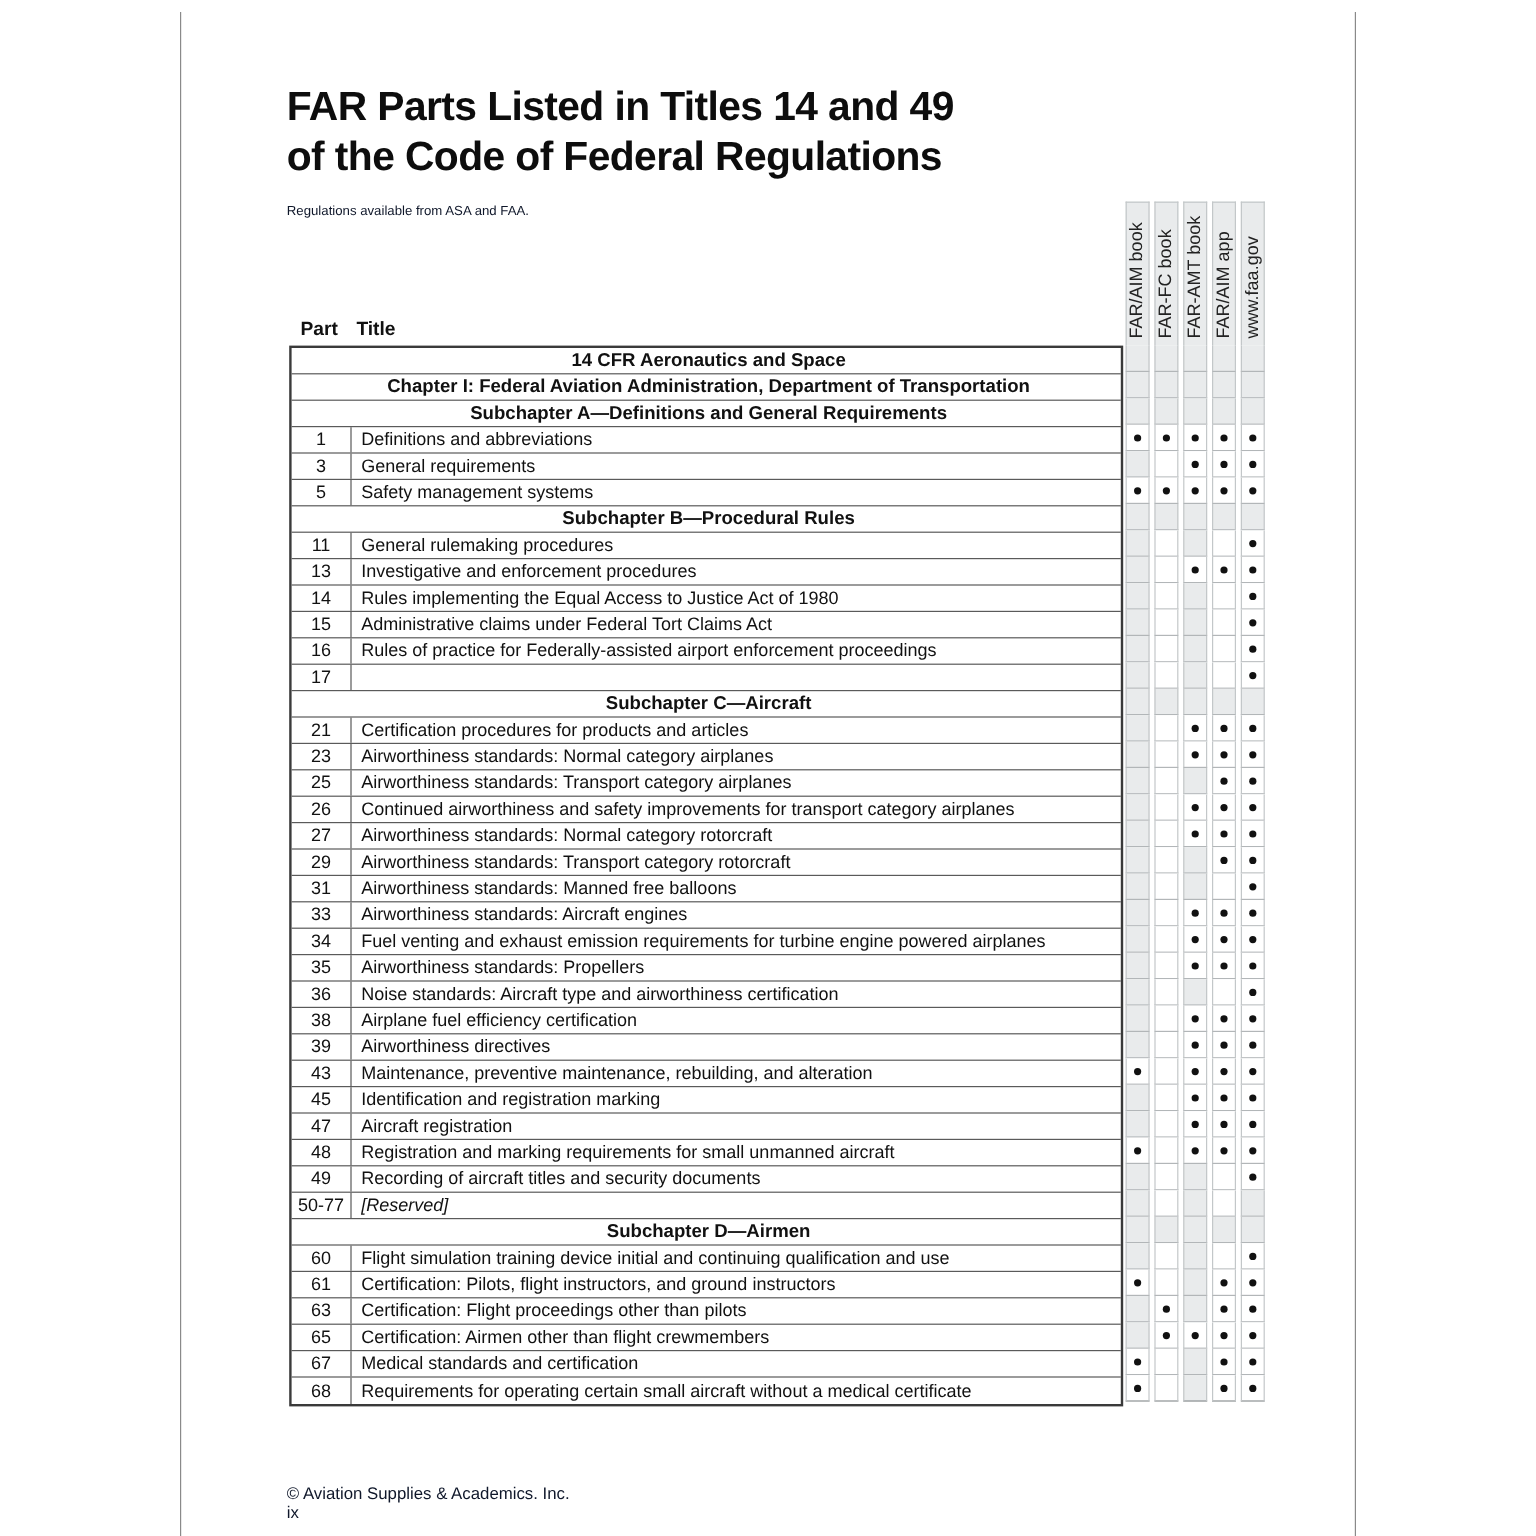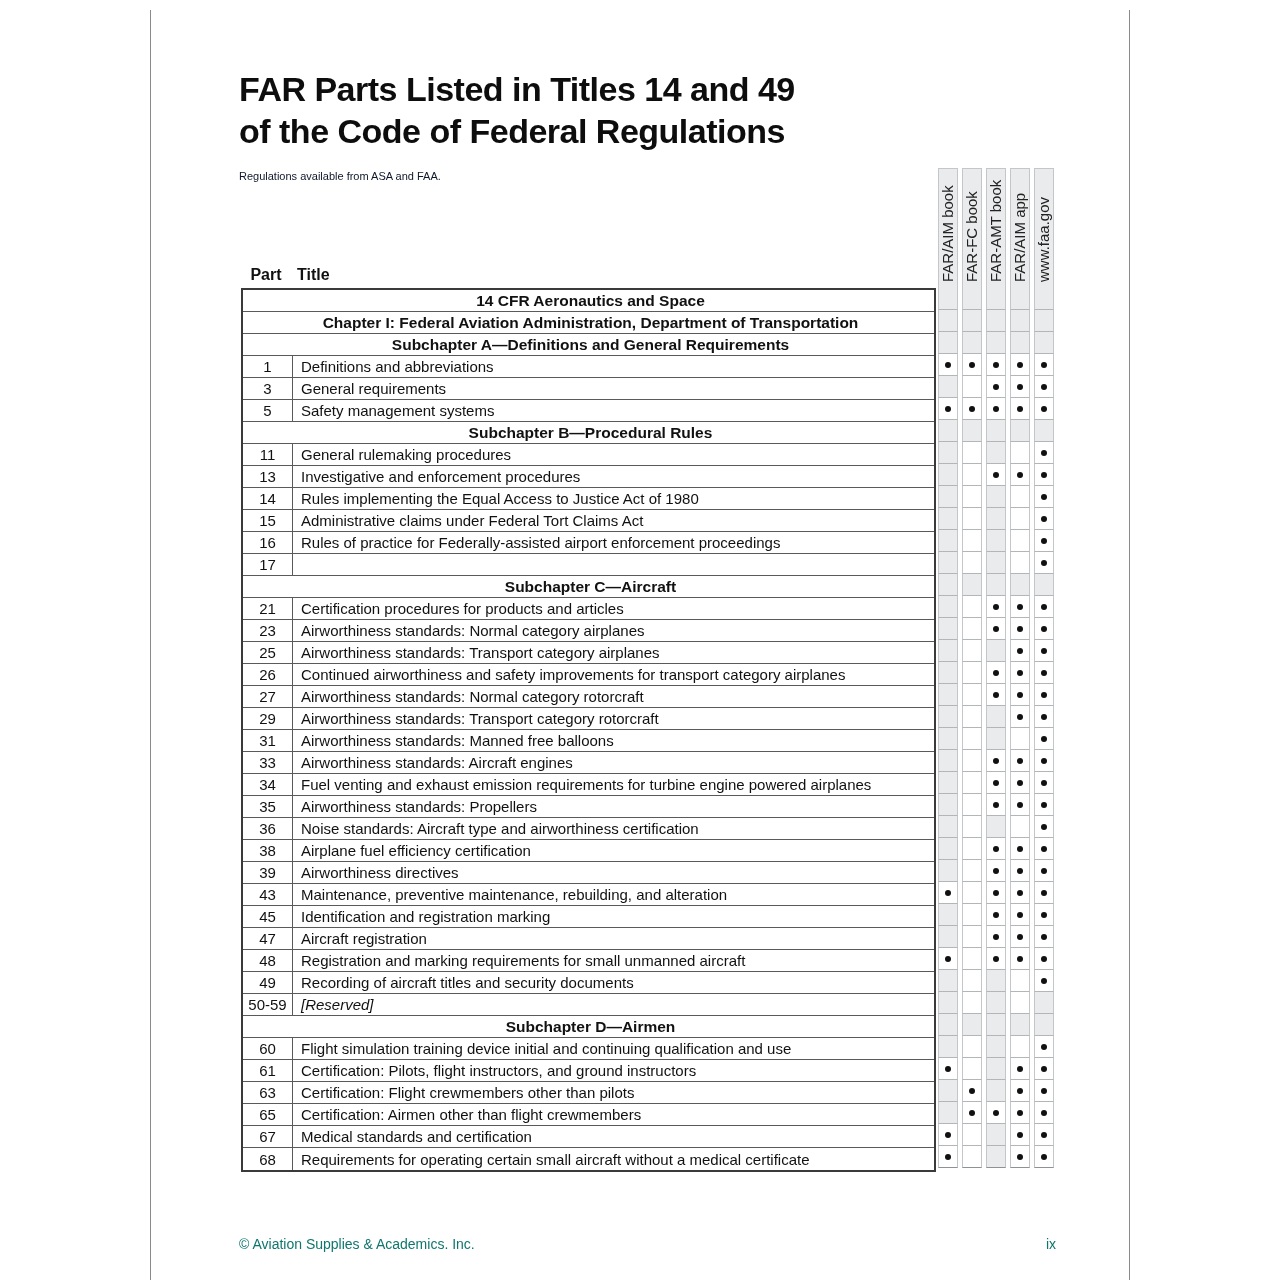--- a/index.html
+++ b/index.html
@@ -50,21 +50,21 @@
   .dcell {
     width:20px; height:22px; border-bottom:1px solid #b2b6b8;
     border-left:1px solid #c3c7c9; border-right:1px solid #c3c7c9;
     display:flex; align-items:center; justify-content:center;
   }
   .drow:last-child .dcell { border-bottom:1px solid #8e9294; }
   .dcell.gray { background:var(--strip,#e9ebec); }
   .dcell.white { background:#fff; }
   .dot { width:6px; height:6px; border-radius:50%; background:var(--dot,#111); }
 
-  .footer { position:absolute; left:88px; top:1226px; width:817px; display:flex; justify-content:space-between; font-size:14px; color:#0f766e; }
+  .footer { position:absolute; left:88px; top:1226px; width:817px; display:flex; justify-content:space-between; font-size:14px; color:#0f172a;flex-direction:column; }
 </style>
 </head>
 <body>
 
 <div class="canvas">
   <div class="page">
 
     <h1 class="doc-title">
       <span>FAR Parts Listed in Titles 14 and 49</span>
       <span>of the Code of Federal Regulations</span>
@@ -212,37 +212,37 @@
         </div>
         <div class="trow">
           <div class="part">48</div>
           <div class="ttl">Registration and marking requirements for small unmanned aircraft</div>
         </div>
         <div class="trow">
           <div class="part">49</div>
           <div class="ttl">Recording of aircraft titles and security documents</div>
         </div>
         <div class="trow">
-          <div class="part">50-59</div>
+          <div class="part">50-77</div>
           <div class="ttl italic">[Reserved]</div>
         </div>
         <div class="trow section">
           <div class="ttl-full">Subchapter D—Airmen</div>
         </div>
         <div class="trow">
           <div class="part">60</div>
           <div class="ttl">Flight simulation training device initial and continuing qualification and use</div>
         </div>
         <div class="trow">
           <div class="part">61</div>
           <div class="ttl">Certification: Pilots, flight instructors, and ground instructors</div>
         </div>
         <div class="trow">
           <div class="part">63</div>
-          <div class="ttl">Certification: Flight crewmembers other than pilots</div>
+          <div class="ttl">Certification: Flight proceedings other than pilots</div>
         </div>
         <div class="trow">
           <div class="part">65</div>
           <div class="ttl">Certification: Airmen other than flight crewmembers</div>
         </div>
         <div class="trow">
           <div class="part">67</div>
           <div class="ttl">Medical standards and certification</div>
         </div>
         <div class="trow">

